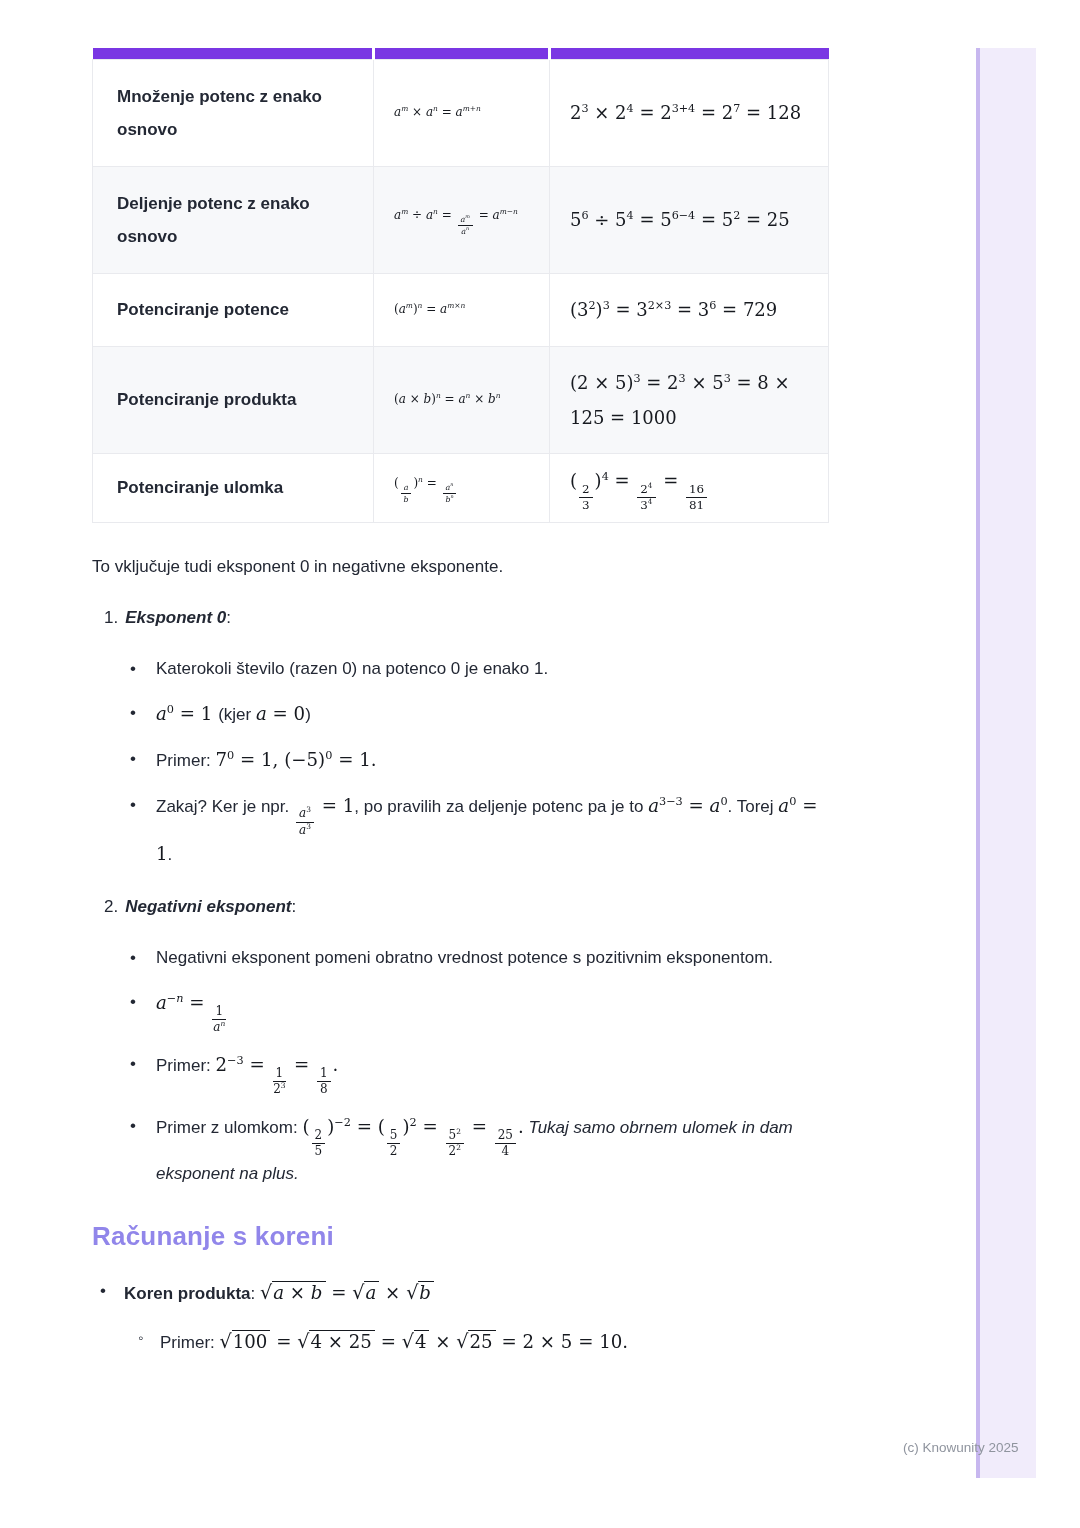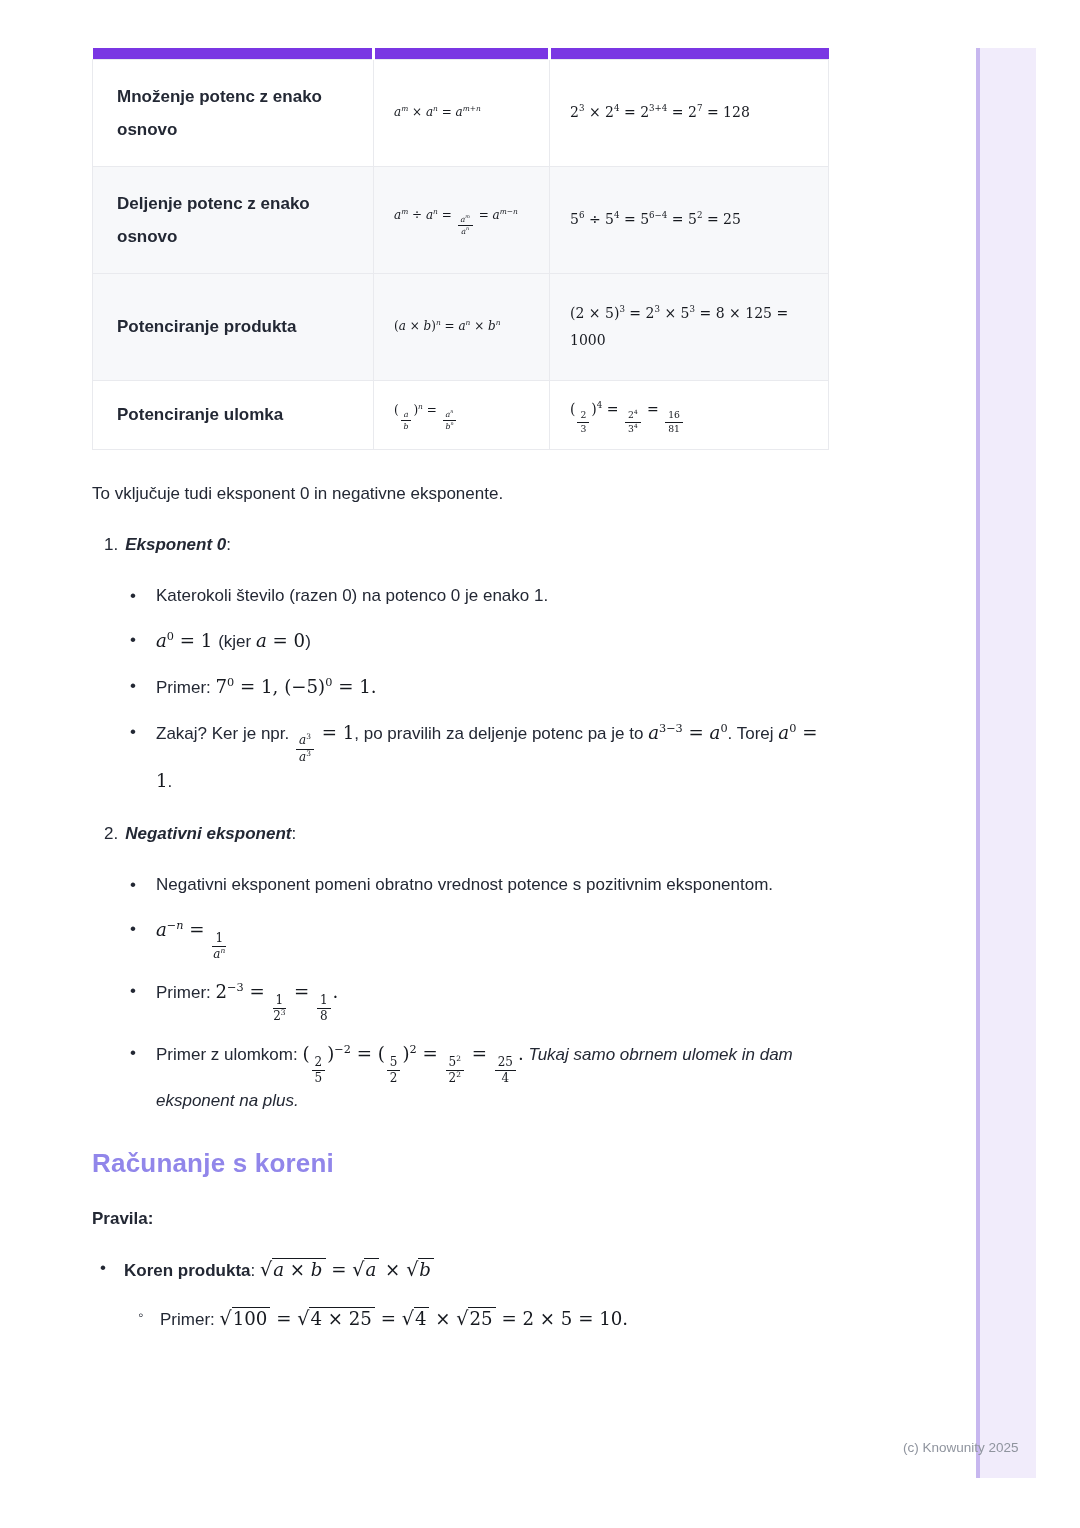--- a/index.html
+++ b/index.html
@@ -22,21 +22,21 @@
   table.rules tbody td{
     border:1px solid var(--table_border,#e9eaee);
     vertical-align:middle;background:#fff;
   }
   table.rules tbody tr.alt td{background:var(--row_alt,#f7f8fa);}
   tr.r1 td,tr.r2 td,tr.r4 td{height:106px;}
   tr.r3 td{height:72px;}
   tr.r5 td{height:68px;}
   td.c1{font-weight:700;font-size:17px;line-height:1.95;padding:0 18px 0 24px;color:var(--text,#232834);}
   td.c2{font-size:12px;line-height:1.95;padding:0 12px 0 20px;}
-  td.c3{font-size:14px;line-height:1.95;padding:0 12px 0 20px;}
+  td.c3{font-size:18px;line-height:1.95;padding:0 12px 0 20px;}
 
   
   .math{font-family:"DejaVu Serif","Liberation Serif",serif;color:#16191f;}
   .math .mv{font-style:italic;}
   sup.sp{font-size:0.62em;line-height:0;}
   .frac{display:inline-flex;flex-direction:column;align-items:center;text-align:center;
         font-size:0.66em;line-height:1.15;vertical-align:-0.45em;margin:0 2px;}
   .frac .fn{border-bottom:1px solid currentColor;padding:0 3px 1px;}
   .frac .fd{padding-top:1px;}
   .sqrt{white-space:nowrap;}
@@ -102,20 +102,25 @@
           <td class="c2 math"><em class="mv">a</em><sup class="sp"><em class="mv">m</em></sup> × <em class="mv">a</em><sup class="sp"><em class="mv">n</em></sup> = <em class="mv">a</em><sup class="sp"><em class="mv">m</em>+<em class="mv">n</em></sup></td>
           <td class="c3 math">2<sup class="sp">3</sup> × 2<sup class="sp">4</sup> = 2<sup class="sp">3+4</sup> = 2<sup class="sp">7</sup> = 128</td>
         </tr>
         <tr class="r2 alt">
           <td class="c1">Deljenje potenc z enako osnovo</td>
           <td class="c2 math"><em class="mv">a</em><sup class="sp"><em class="mv">m</em></sup> ÷ <em class="mv">a</em><sup class="sp"><em class="mv">n</em></sup> = <span class="frac">
               <span class="fn"><em class="mv">a</em><sup class="sp"><em class="mv">m</em></sup></span>
               <span class="fd"><em class="mv">a</em><sup class="sp"><em class="mv">n</em></sup></span>
             </span> = <em class="mv">a</em><sup class="sp"><em class="mv">m</em>−<em class="mv">n</em></sup></td>
           <td class="c3 math">5<sup class="sp">6</sup> ÷ 5<sup class="sp">4</sup> = 5<sup class="sp">6−4</sup> = 5<sup class="sp">2</sup> = 25</td>
+        </tr>
+        <tr class="r3">
+          <td class="c1">Potenciranje potence</td>
+          <td class="c2 math">(<em class="mv">a</em><sup class="sp"><em class="mv">m</em></sup>)<sup class="sp"><em class="mv">n</em></sup> = <em class="mv">a</em><sup class="sp"><em class="mv">m</em>×<em class="mv">n</em></sup></td>
+          <td class="c3 math">(3<sup class="sp">2</sup>)<sup class="sp">3</sup> = 3<sup class="sp">2×3</sup> = 3<sup class="sp">6</sup> = 729</td>
         </tr>
         <tr class="r4 alt">
           <td class="c1">Potenciranje produkta</td>
           <td class="c2 math">(<em class="mv">a</em> × <em class="mv">b</em>)<sup class="sp"><em class="mv">n</em></sup> = <em class="mv">a</em><sup class="sp"><em class="mv">n</em></sup> × <em class="mv">b</em><sup class="sp"><em class="mv">n</em></sup></td>
           <td class="c3 math">(2 × 5)<sup class="sp">3</sup> = 2<sup class="sp">3</sup> × 5<sup class="sp">3</sup> = 8 × 125 = 1000</td>
         </tr>
         <tr class="r5">
           <td class="c1">Potenciranje ulomka</td>
           <td class="c2 math">(<span class="frac">
               <span class="fn"><em class="mv">a</em></span>
@@ -202,21 +207,20 @@
                 </span> = <span class="frac">
                   <span class="fn">25</span>
                   <span class="fd">4</span>
                 </span>.</span><span class="seg-t"> </span><span class="seg-i">Tukaj samo obrnem ulomek in dam eksponent na plus.</span></span>
           </div>
         </div>
       </div>
     </div>
 
   <h2 class="sec">Računanje s koreni</h2>
-  <p class="pravila">Pravila:</p>
   <div class="bullets lvl1">
       <div class="bullet">
         <span class="bm"></span>
         <span class="bc"><span class="seg-b">Koren produkta</span><span class="seg-t">: </span><span class="math seg-m"><span class="sqrt"><span class="sg">√</span><span class="rdc"><em class="mv">a</em> × <em class="mv">b</em></span></span> = <span class="sqrt"><span class="sg">√</span><span class="rdc"><em class="mv">a</em></span></span> × <span class="sqrt"><span class="sg">√</span><span class="rdc"><em class="mv">b</em></span></span></span></span>
       </div>
       <div class="bullet sub">
         <span class="bm"></span>
         <span class="bc"><span class="seg-t">Primer: </span><span class="math seg-m"><span class="sqrt"><span class="sg">√</span><span class="rdc">100</span></span> = <span class="sqrt"><span class="sg">√</span><span class="rdc">4 × 25</span></span> = <span class="sqrt"><span class="sg">√</span><span class="rdc">4</span></span> × <span class="sqrt"><span class="sg">√</span><span class="rdc">25</span></span> = 2 × 5 = 10.</span></span>
       </div>
     </div>

